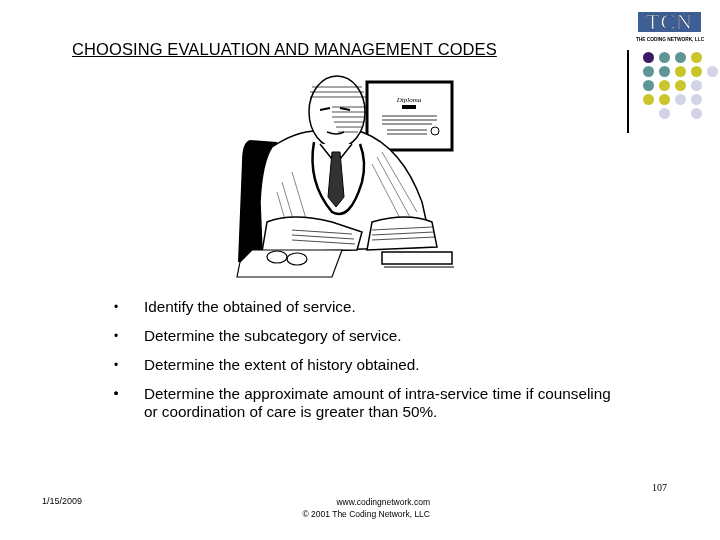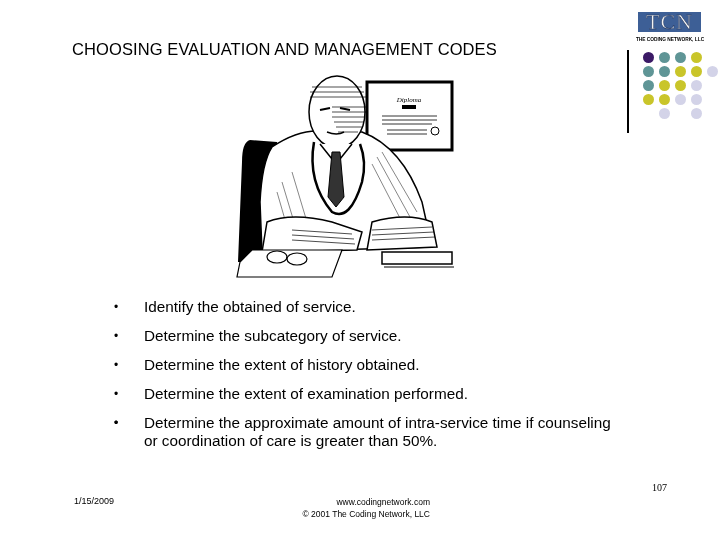--- a/index.html
+++ b/index.html
@@ -1,29 +1,29 @@
 <!DOCTYPE html>
 <html><head>
 <meta charset="utf-8">
 <style>
   html, body { margin:0; padding:0; background:#fff; }
   body { width:720px; height:540px; position:relative; overflow:hidden; font-family:"Liberation Sans", sans-serif; color:#000; }
-  .title { position:absolute; left:72px; top:40px; width:530px; font-size:16.5px; white-space:nowrap; letter-spacing:0.1px; }
+  .title { position:absolute; left:72px; top:40px; width:530px; font-size:16.5px; text-decoration:underline; white-space:nowrap; letter-spacing:0.1px; }
   .logo { position:absolute; left:630px; top:10px; width:90px; }
   .logo-box { position:absolute; left:8px; top:2px; width:63px; height:20px; background:#3d5f96; }
   .logo-text { position:absolute; left:8px; top:-1px; width:63px; text-align:center; font-family:"Liberation Serif", serif; font-size:22px; font-weight:normal; color:#f2f2f2; letter-spacing:1px; -webkit-text-stroke:0.5px #1a2f5a; }
   .logo-sub { position:absolute; left:0px; top:27px; width:80px; text-align:center; font-size:4.8px; font-weight:bold; white-space:nowrap; }
   .vline { position:absolute; left:627px; top:50px; width:1.5px; height:83px; background:#000; }
   .dots { position:absolute; left:643px; top:52px; }
   .dot { position:absolute; width:11px; height:11px; border-radius:50%; }
   .illustration { position:absolute; left:232px; top:72px; width:225px; height:215px; }
   .bullets { position:absolute; left:114px; top:298px; width:510px; margin:0; padding:0; list-style:none; }
   .bullets li { position:relative; padding-left:30px; font-size:15.3px; line-height:18px; margin-bottom:11px; }
   .bullets li .b { position:absolute; left:0; top:0; font-size:12px; }
-  .footer-date { position:absolute; left:42px; top:496px; font-size:9px;margin-left:32px; }
+  .footer-date { position:absolute; left:42px; top:496px; font-size:9px; }
   .footer-center { position:absolute; left:230px; top:496px; width:200px; text-align:right; font-size:8.5px; line-height:12px; }
   .page-num { position:absolute; left:652px; top:482px; font-family:"Liberation Serif", serif; font-size:10px; }
 </style>
 </head>
 <body>
 
 <div class="title">CHOOSING EVALUATION AND MANAGEMENT CODES</div>
 
 <div class="logo">
   <div class="logo-box"></div>
@@ -127,21 +127,21 @@
     <ellipse cx="45" cy="185" rx="10" ry="6" fill="none" stroke="#000" stroke-width="1.2"></ellipse>
     <ellipse cx="65" cy="187" rx="10" ry="6" fill="none" stroke="#000" stroke-width="1.2"></ellipse>
     <line x1="55" y1="185" x2="55" y2="186" stroke="#000" stroke-width="1.2"></line>
   </svg>
 </div>
 
 <ul class="bullets">
   <li><span class="b">•</span><span>Identify the obtained of service.</span></li>
   <li><span class="b">•</span><span>Determine the subcategory of service.</span></li>
   <li><span class="b">•</span><span>Determine the extent of history obtained.</span></li>
-  <li><span class="b">•</span><span>Determine the extent of examination performed.</span></li>
+  <li><span class="b">•</span></li>
   <li><span class="b">•</span></li>
   <li><span class="b">•</span><span>Determine the approximate amount of intra-service time if counseling or coordination of care is greater than 50%.</span></li>
 </ul>
 
 <div class="page-num">107</div>
 <div class="footer-date">1/15/2009</div>
 <div class="footer-center">
   <div>www.codingnetwork.com</div>
   <div>© 2001 The Coding Network, LLC</div>
 </div>

